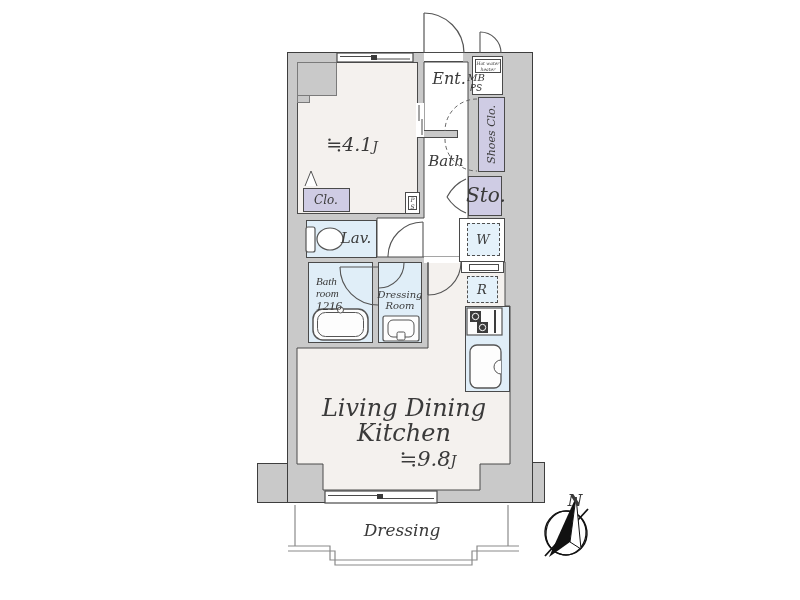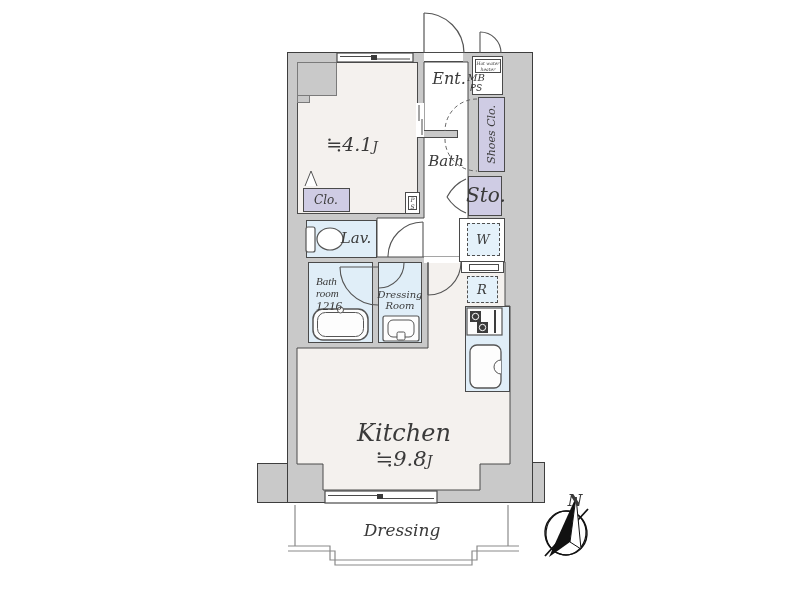--- a/index.html
+++ b/index.html
@@ -204,20 +204,21 @@
   </div>
 
   <div class="lbl" style="left:400px;top:301px;font-size:10px;">
     <span style="display:block;">Dressing</span>
     <span style="display:block;">Room</span>
   </div>
 
   <div class="lbl" style="left:483px;top:240px;font-size:13px;">W</div>
   <div class="lbl" style="left:482px;top:290px;font-size:13px;">R</div>
 
+  <div class="lbl" style="left:404px;top:409px;font-size:24px;">Living Dining</div>
   <div class="lbl" style="left:404px;top:434px;font-size:24px;">Kitchen</div>
-  <div class="lbl" style="left:404px;top:459px;font-size:21px;"><span>≒9.8</span><span class="unit">J</span></div>
+  <div class="lbl" style="left:428px;top:459px;font-size:21px;"><span>≒9.8</span><span class="unit">J</span></div>
 
   <div class="lbl" style="left:402px;top:530px;font-size:17px;">Dressing</div>
 
   <div class="lbl" style="left:575px;top:501px;font-size:16px;font-weight:bold;">N</div>
 
 </div>
 
 </body></html>

